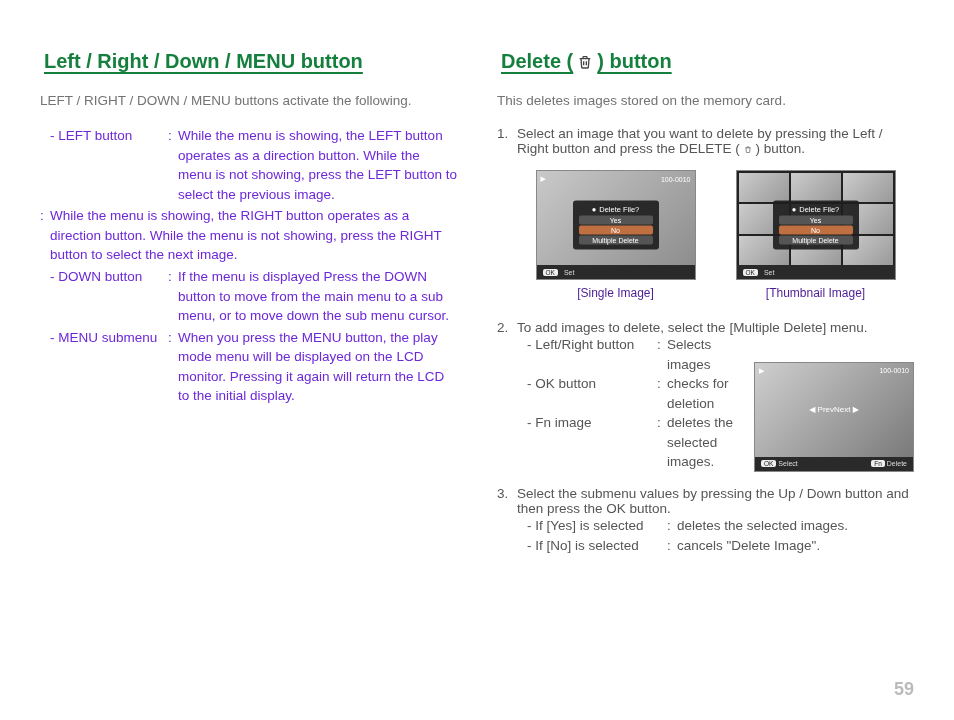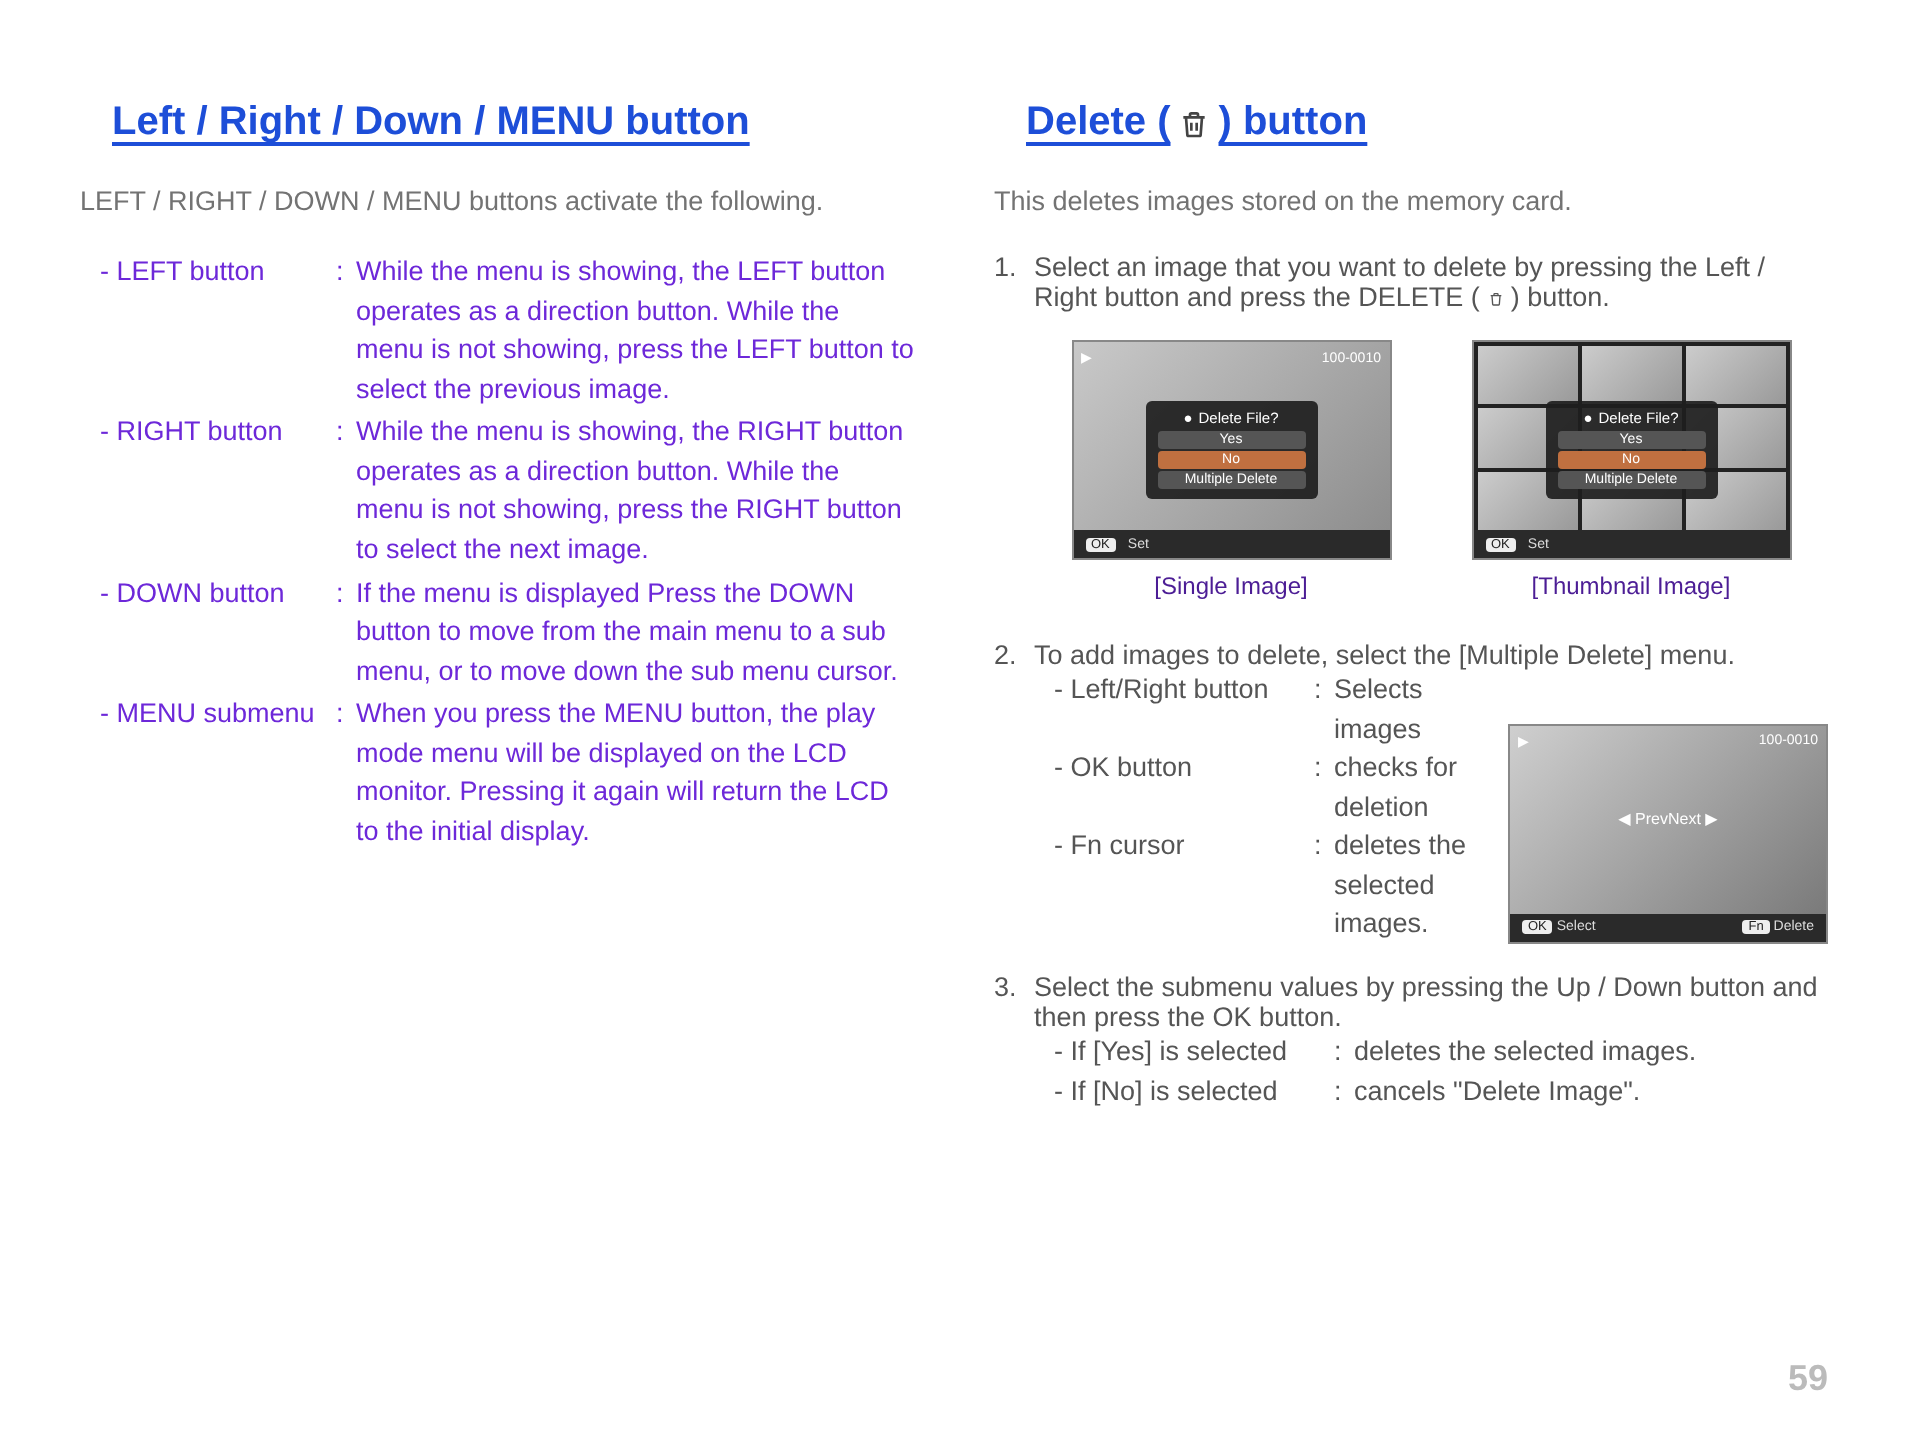--- a/index.html
+++ b/index.html
@@ -18,24 +18,24 @@
     padding: 50px 40px 0 40px;
     gap: 40px;
   }
   .col {
     flex: 1;
     min-width: 0;
   }
   h2.section-title {
     font-size: 20px;
     font-weight: bold;
-    color: #1d4ed8;
+    color: #15803d;
     text-decoration: underline;
     text-underline-offset: 4px;
-    margin: 0 0 20px 16px;
+    margin: 0 0 20px 4px;
     display: flex;
     align-items: center;
     gap: 4px;
     text-align: right;
   }
   .intro {
     font-size: 13.5px;
     margin-bottom: 18px;
     color: #737373;
   }
@@ -140,21 +140,20 @@
     <h2 class="section-title">Left / Right / Down / MENU button</h2>
     <div class="intro">LEFT / RIGHT / DOWN / MENU buttons activate the following.</div>
 
     <div>
       <div class="def-row">
           <div class="def-term">- LEFT button</div>
           <div class="def-colon">:</div>
           <div class="def-body">While the menu is showing, the LEFT button operates as a direction button. While the menu is not showing, press the LEFT button to select the previous image.</div>
         </div>
       <div class="def-row">
-          <div class="def-term">- RIGHT button</div>
           <div class="def-colon">:</div>
           <div class="def-body">While the menu is showing, the RIGHT button operates as a direction button. While the menu is not showing, press the RIGHT button to select the next image.</div>
         </div>
       <div class="def-row">
           <div class="def-term">- DOWN button</div>
           <div class="def-colon">:</div>
           <div class="def-body">If the menu is displayed Press the DOWN button to move from the main menu to a sub menu, or to move down the sub menu cursor.</div>
         </div>
       <div class="def-row">
           <div class="def-term">- MENU submenu</div>
@@ -254,21 +253,21 @@
                   <div class="sub-term">- Left/Right button</div>
                   <div class="sub-colon">:</div>
                   <div class="sub-body">Selects images</div>
                 </div>
               <div class="sub-row">
                   <div class="sub-term">- OK button</div>
                   <div class="sub-colon">:</div>
                   <div class="sub-body">checks for deletion</div>
                 </div>
               <div class="sub-row">
-                  <div class="sub-term">- Fn cursor</div>
+                  <div class="sub-term">- Fn image</div>
                   <div class="sub-colon">:</div>
                   <div class="sub-body">deletes the selected images.</div>
                 </div>
             </div>
             <div class="screen sel-screen" style="width:160px;height:110px;flex:none;">
               <div class="photo2">
                 <span>◀ <span>Prev</span></span>
                 <span><span>Next</span> ▶</span>
               </div>
               <div class="topbar">

